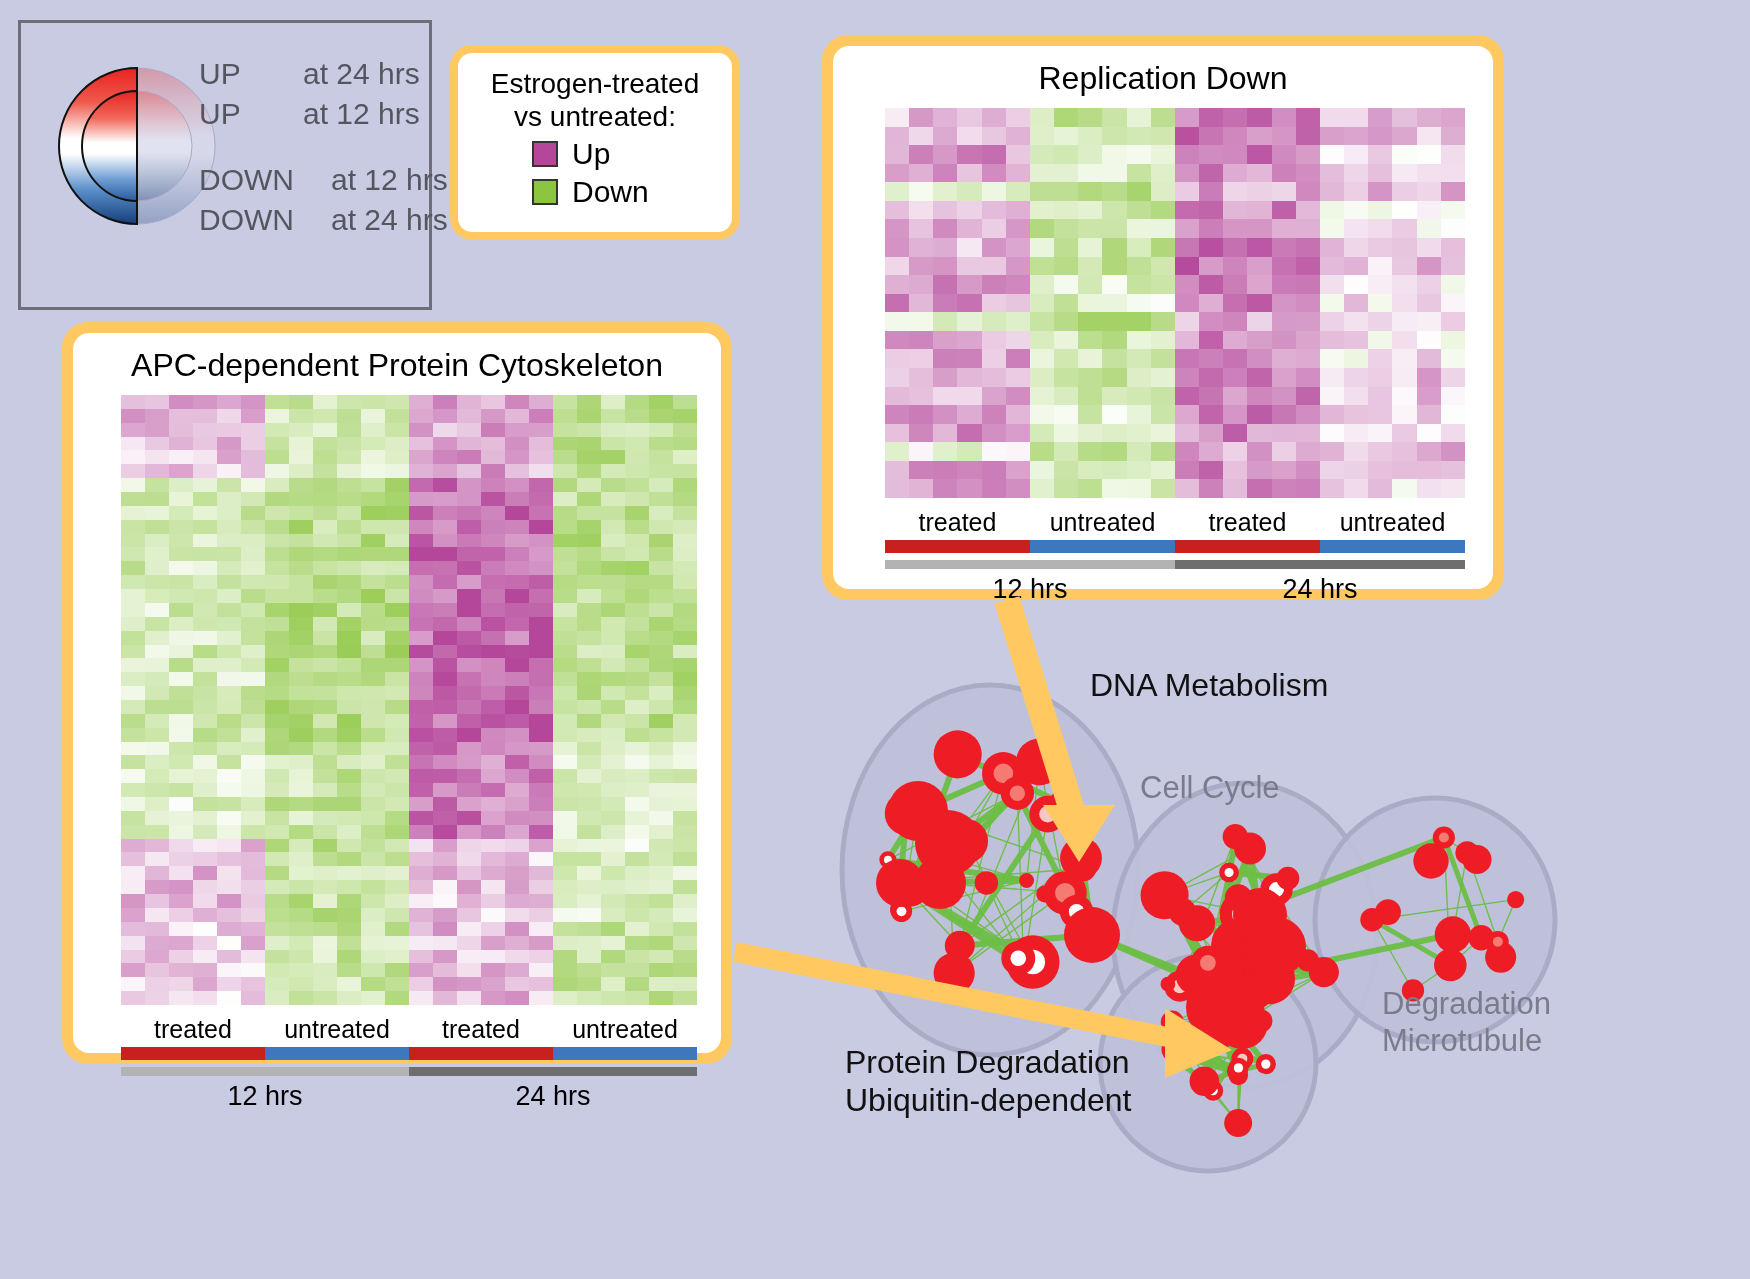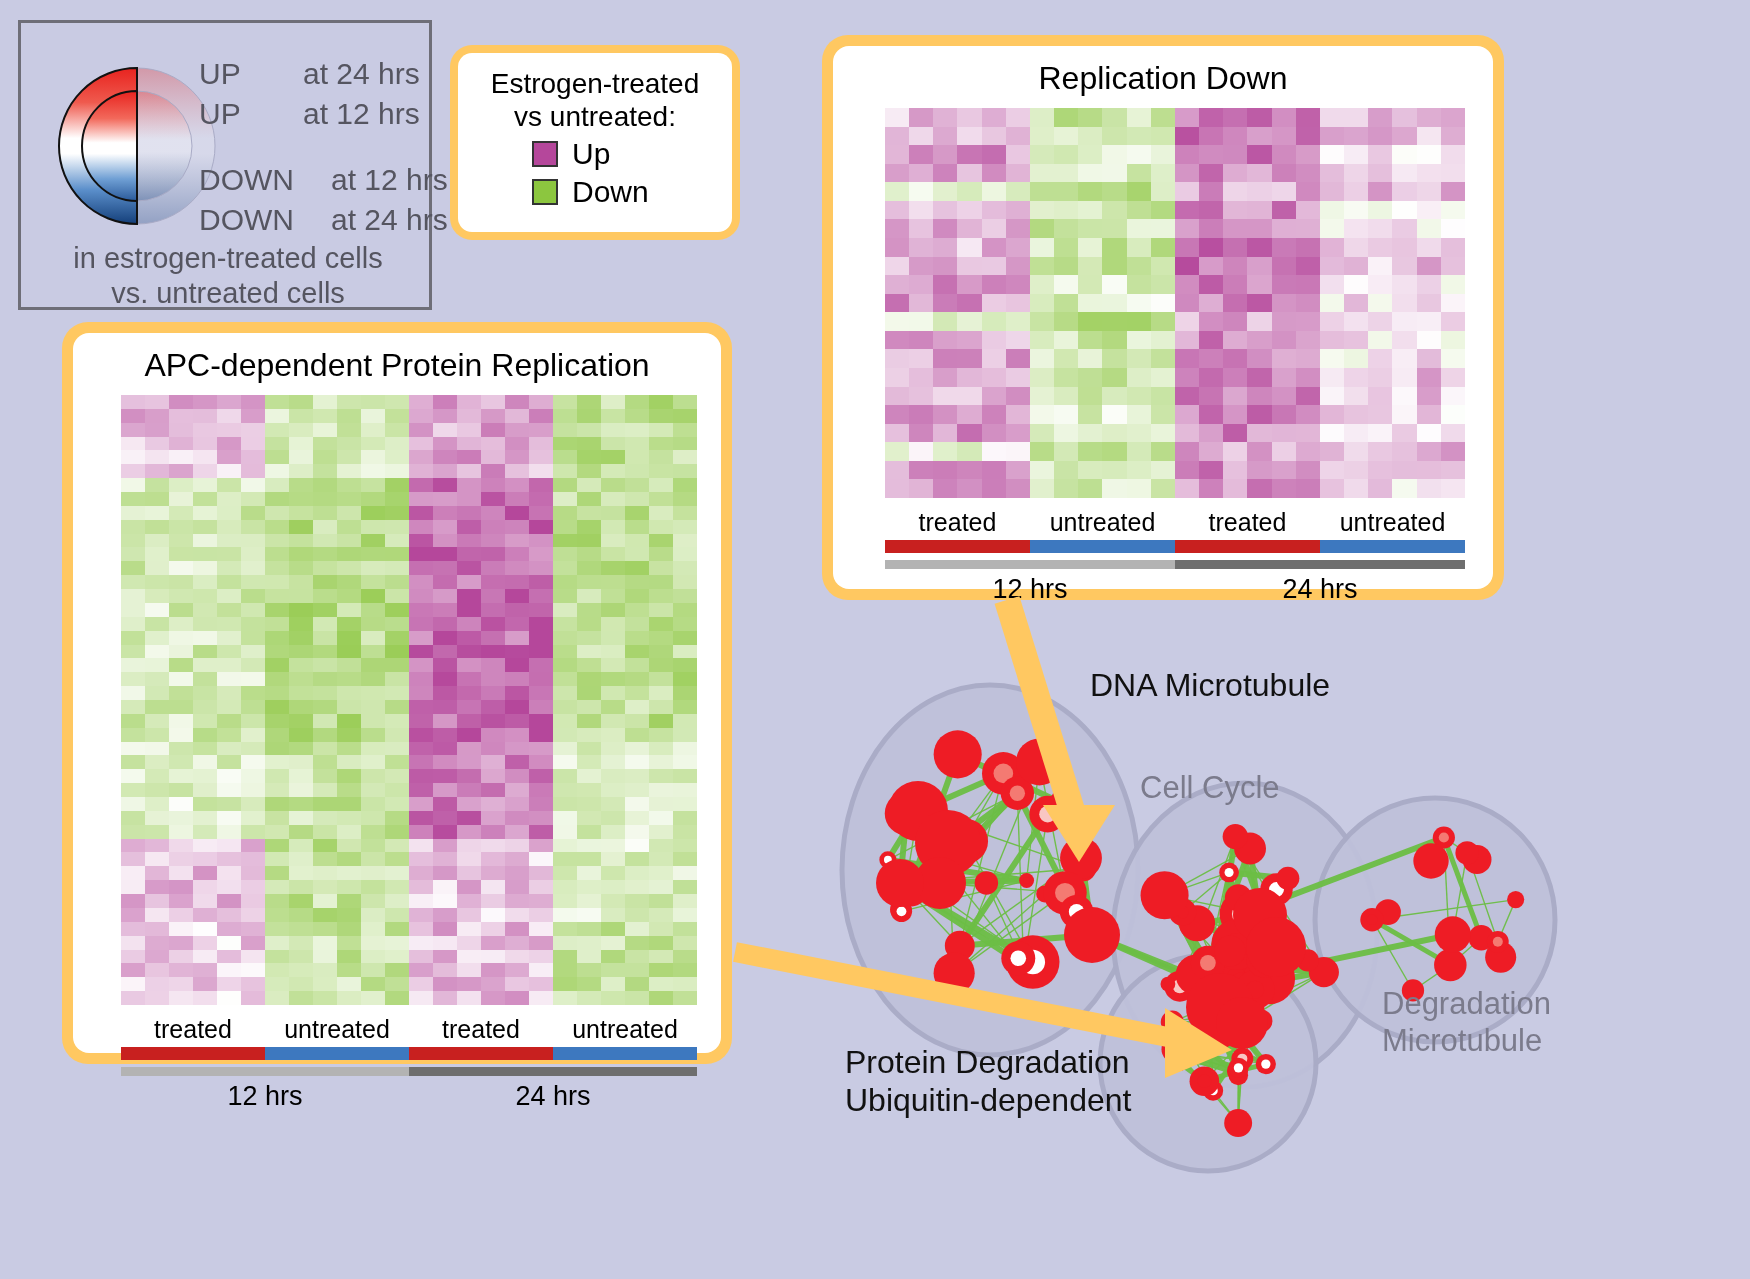--- a/index.html
+++ b/index.html
@@ -105,24 +105,20 @@
 
   <span class="key-term" style="left:178px;top:34px;">UP</span>
   <span class="key-row" style="left:282px;top:34px;">at 24 hrs</span>
   <span class="key-term" style="left:178px;top:74px;">UP</span>
   <span class="key-row" style="left:282px;top:74px;">at 12 hrs</span>
   <span class="key-term" style="left:178px;top:140px;">DOWN</span>
   <span class="key-row" style="left:310px;top:140px;">at 12 hrs</span>
   <span class="key-term" style="left:178px;top:180px;">DOWN</span>
   <span class="key-row" style="left:310px;top:180px;">at 24 hrs</span>
 
-  <div id="key-footer">
-    <div>in estrogen-treated cells</div>
-    <div>vs. untreated cells</div>
-  </div>
 </div>
 
 <div class="abs" id="legend-box">
   <div id="legend-inner">
     <div id="legend-title">
       <div>Estrogen-treated</div>
       <div>vs untreated:</div>
     </div>
     <div class="legend-item">
       <span class="legend-sw" id="sw-up" style="background: rgb(181, 71, 155);"></span>
@@ -663,21 +659,21 @@
       </div>
     <div class="time-labels" style="left:52px;top:528px;width:580px;">
       <span>12 hrs</span>
       <span>24 hrs</span>
     </div>
   </div>
 </div>
 
 <div class="abs panel" id="panel-apc">
   <div class="panel-inner">
-    <div class="panel-title">APC-dependent Protein Replication</div>
+    <div class="panel-title">APC-dependent Protein Cytoskeleton</div>
     <div class="hm" id="hm-apc" style="left: 48px; top: 62px; width: 576px; height: 610px; grid-template-columns: repeat(24, 1fr); grid-template-rows: repeat(44, 1fr);">
         <i style="background: rgb(229, 192, 221);"></i>
         <i style="background: rgb(231, 196, 223);"></i>
         <i style="background: rgb(209, 141, 193);"></i>
         <i style="background: rgb(213, 150, 198);"></i>
         <i style="background: rgb(219, 166, 207);"></i>
         <i style="background: rgb(212, 148, 197);"></i>
         <i style="background: rgb(192, 224, 150);"></i>
         <i style="background: rgb(185, 220, 138);"></i>
         <i style="background: rgb(228, 242, 210);"></i>
@@ -2102,21 +2098,21 @@
       <circle cx="158" cy="228" r="33" fill="#ee1c25"></circle>
       <circle cx="150" cy="268" r="26" fill="#ee1c25"></circle>
       <circle cx="110" cy="268" r="24" fill="#ee1c25"></circle>
       <circle cx="302" cy="320" r="28" fill="#ee1c25"></circle>
       <circle cx="470" cy="300" r="27" fill="#ee1c25"></circle>
       <circle cx="486" cy="332" r="30" fill="#ee1c25"></circle>
       <circle cx="430" cy="392" r="34" fill="#ee1c25"></circle>
       <circle cx="452" cy="408" r="26" fill="#ee1c25"></circle>
     </svg>
 
-  <div class="cluster-label" id="lab-dna">DNA Microtubule</div>
+  <div class="cluster-label" id="lab-dna">DNA Metabolism</div>
   <div class="cluster-label" id="lab-cc">Cell Cycle</div>
   <div class="cluster-label" id="lab-mt">
     <div>Degradation</div>
     <div>Microtubule</div>
   </div>
   <div class="cluster-label" id="lab-ub">
     <div>Protein Degradation</div>
     <div>Ubiquitin-dependent</div>
   </div>
 </div>

